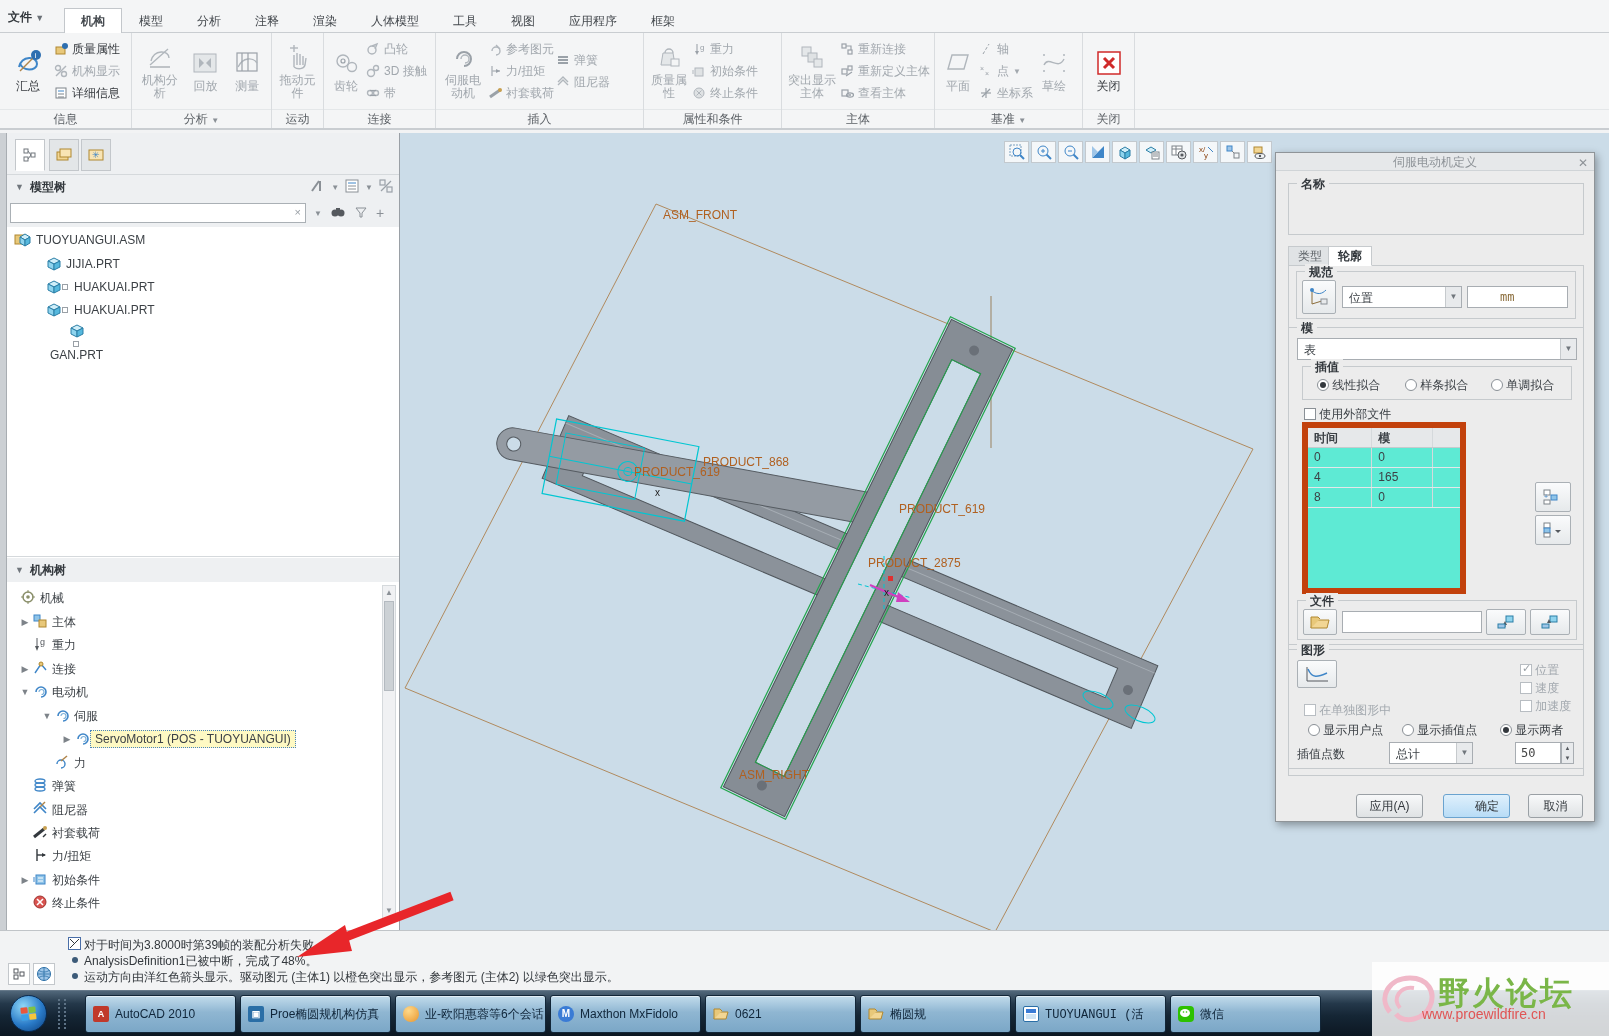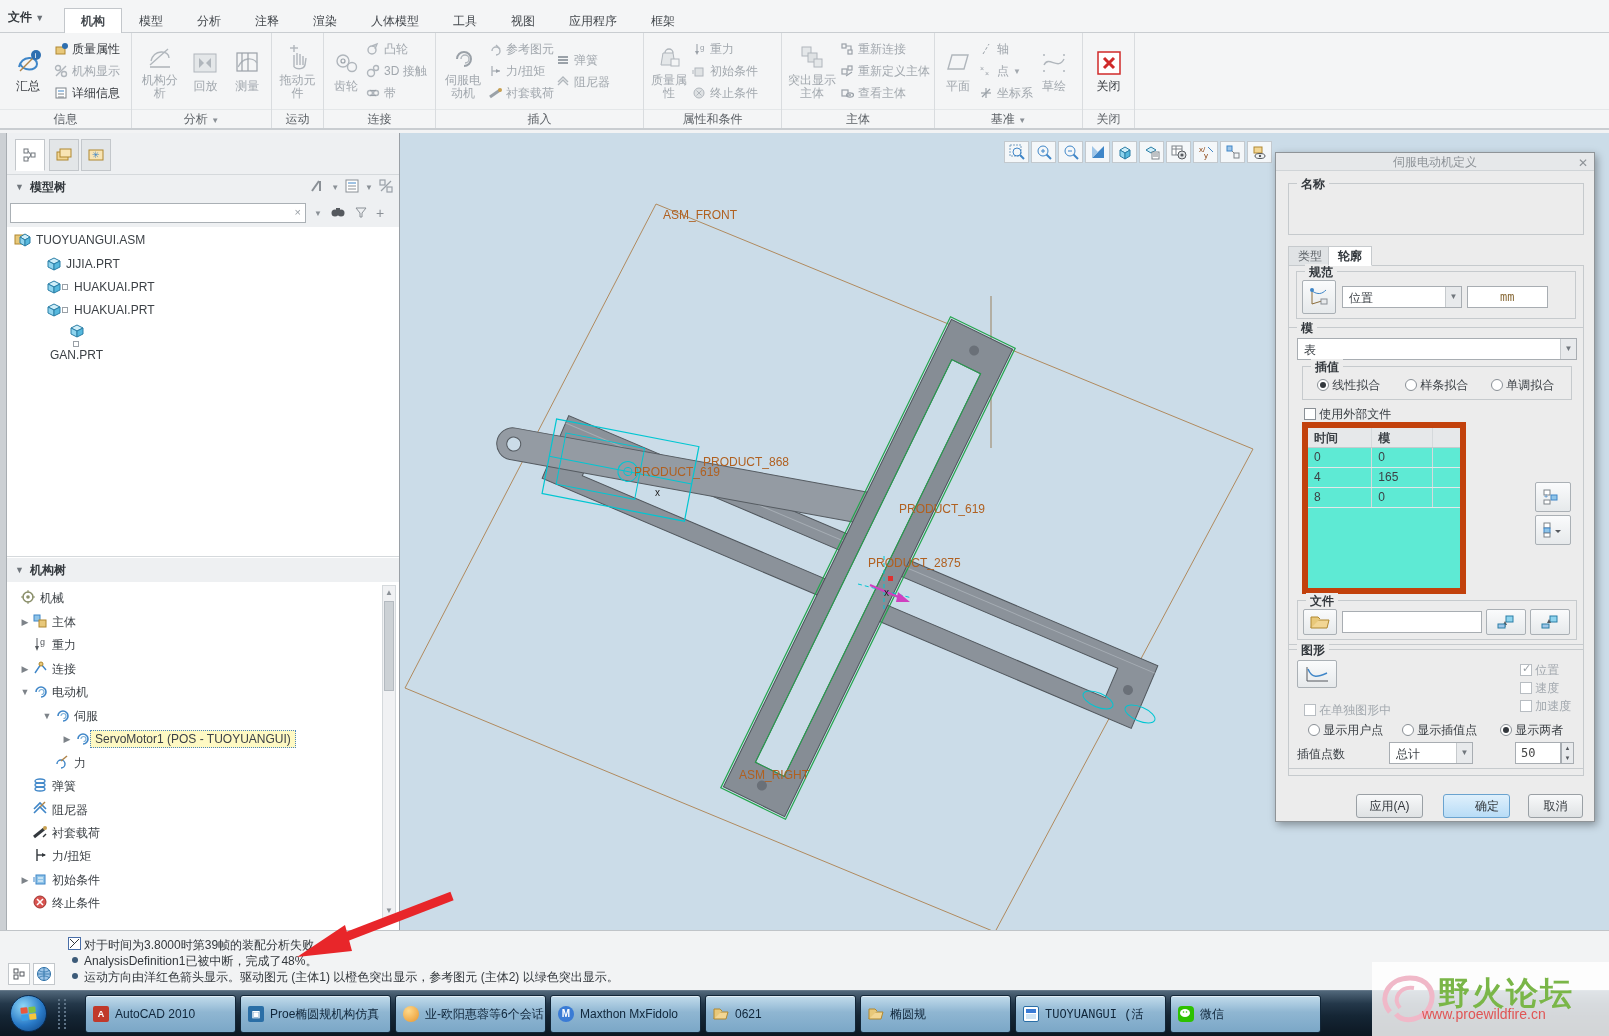--- a/index.html
+++ b/index.html
@@ -844,21 +844,21 @@
             <line x1="4" y1="18" x2="17" y2="14" stroke="#8b6d3b"></line>
             <path d="M4,5 C10,9 14,8 18,4" fill="none" stroke="#3f86c8"></path>
             <circle cx="4" cy="4" r="2" fill="#3f86c8"></circle>
             <rect x="13" y="13" width="6" height="5" fill="#e8eaec" stroke="#8a9096"></rect>
           </svg>
         </div>
       <div class="dd" style="left:45px; top:14px; width:120px; height:22px;">
           <span class="val">位置</span>
           <span class="ab">▼</span>
         </div>
-      <div class="inp" style="left:170px; top:14px; width:81px; height:22px; color:#8b6d3b;padding-left:32px;">mm</div>
+      <div class="inp" style="left:170px; top:14px; width:101px; height:22px; color:#8b6d3b;padding-left:32px;">mm</div>
     </div>
 
     <div class="fs" style="left:12px; top:174px; width:296px; height:318px;">
       <span class="lg">模</span>
       <div class="dd" style="left:8px; top:10px; width:280px; height:22px;">
           <span class="val">表</span>
           <span class="ab">▼</span>
         </div>
 
       <div class="fs" style="left:13px; top:38px; width:270px; height:34px;">

